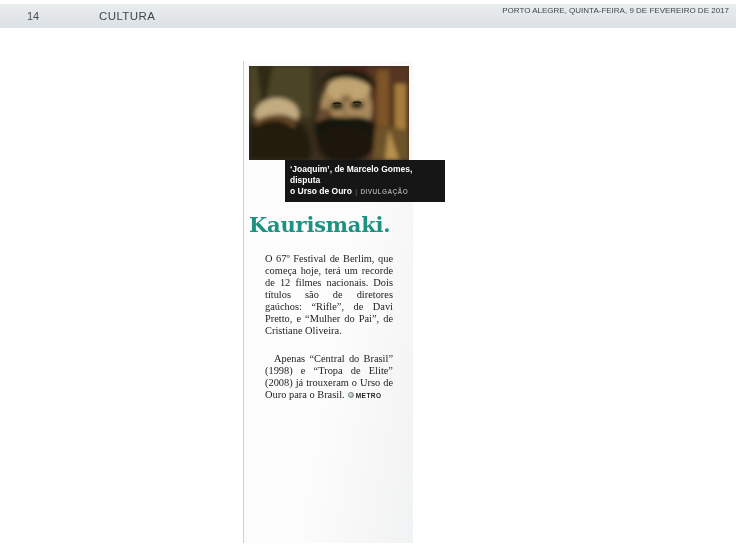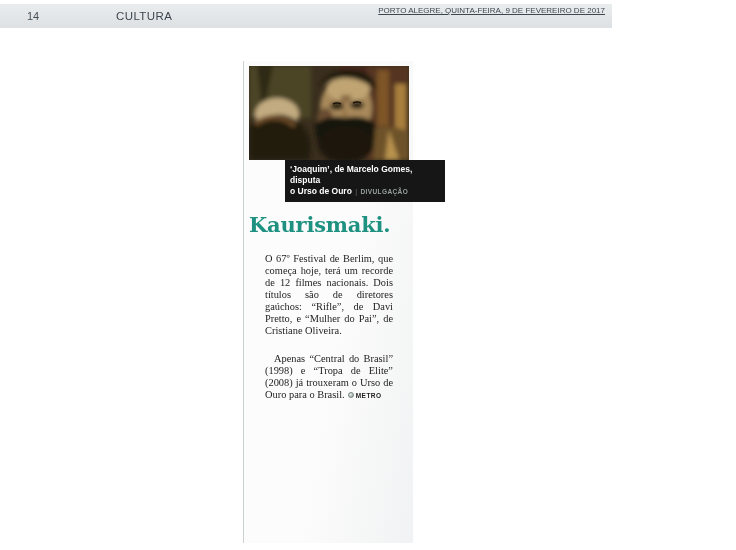--- a/index.html
+++ b/index.html
@@ -1,25 +1,25 @@
 <!DOCTYPE html>
 <html><head>
 <meta charset="utf-8">
 <style>
   * { margin:0; padding:0; box-sizing:border-box; }
   html,body { width:736px; height:550px; background:#fff; font-family:"Liberation Sans", sans-serif; }
   .page { position:relative; width:736px; height:550px; background:#fff; overflow:hidden; }
 
   
-  .topbar { position:absolute; top:4px; left:0; width:612px; height:24px;
+  .topbar { position:absolute; top:4px; left:0; width:736px; height:24px;
             background:linear-gradient(#eaedee,#dde1e3); }
   .page-num { position:absolute; left:27px; top:6px; font-size:11px; color:#454f58; }
-  .section  { position:absolute; left:116px; top:6px; font-size:11.5px; color:#3d4750; letter-spacing:0.4px; }
+  .section  { position:absolute; left:99px; top:6px; font-size:11.5px; color:#3d4750; letter-spacing:0.4px; }
   .dateline-block { position:absolute; right:7px; top:2px; text-align:right; color:#3d4750;
-                    font-size:8px; line-height:10px;text-decoration:underline; }
+                    font-size:8px; line-height:10px; }
   .site { font-weight:bold; color:#39434c; }
 
   
   .column { position:absolute; left:243px; top:61px; width:170px; height:482px;
             border-left:1px solid #cbd0d2; padding-left:5px;
             background:linear-gradient(100deg,#fcfcfc 55%, #f1f2f3 100%); }
 
   .photo { display:block; margin-top:5px; }
 
   .caption { width:160px; background:#161616; color:#fff; padding:4px 5px 5px;

